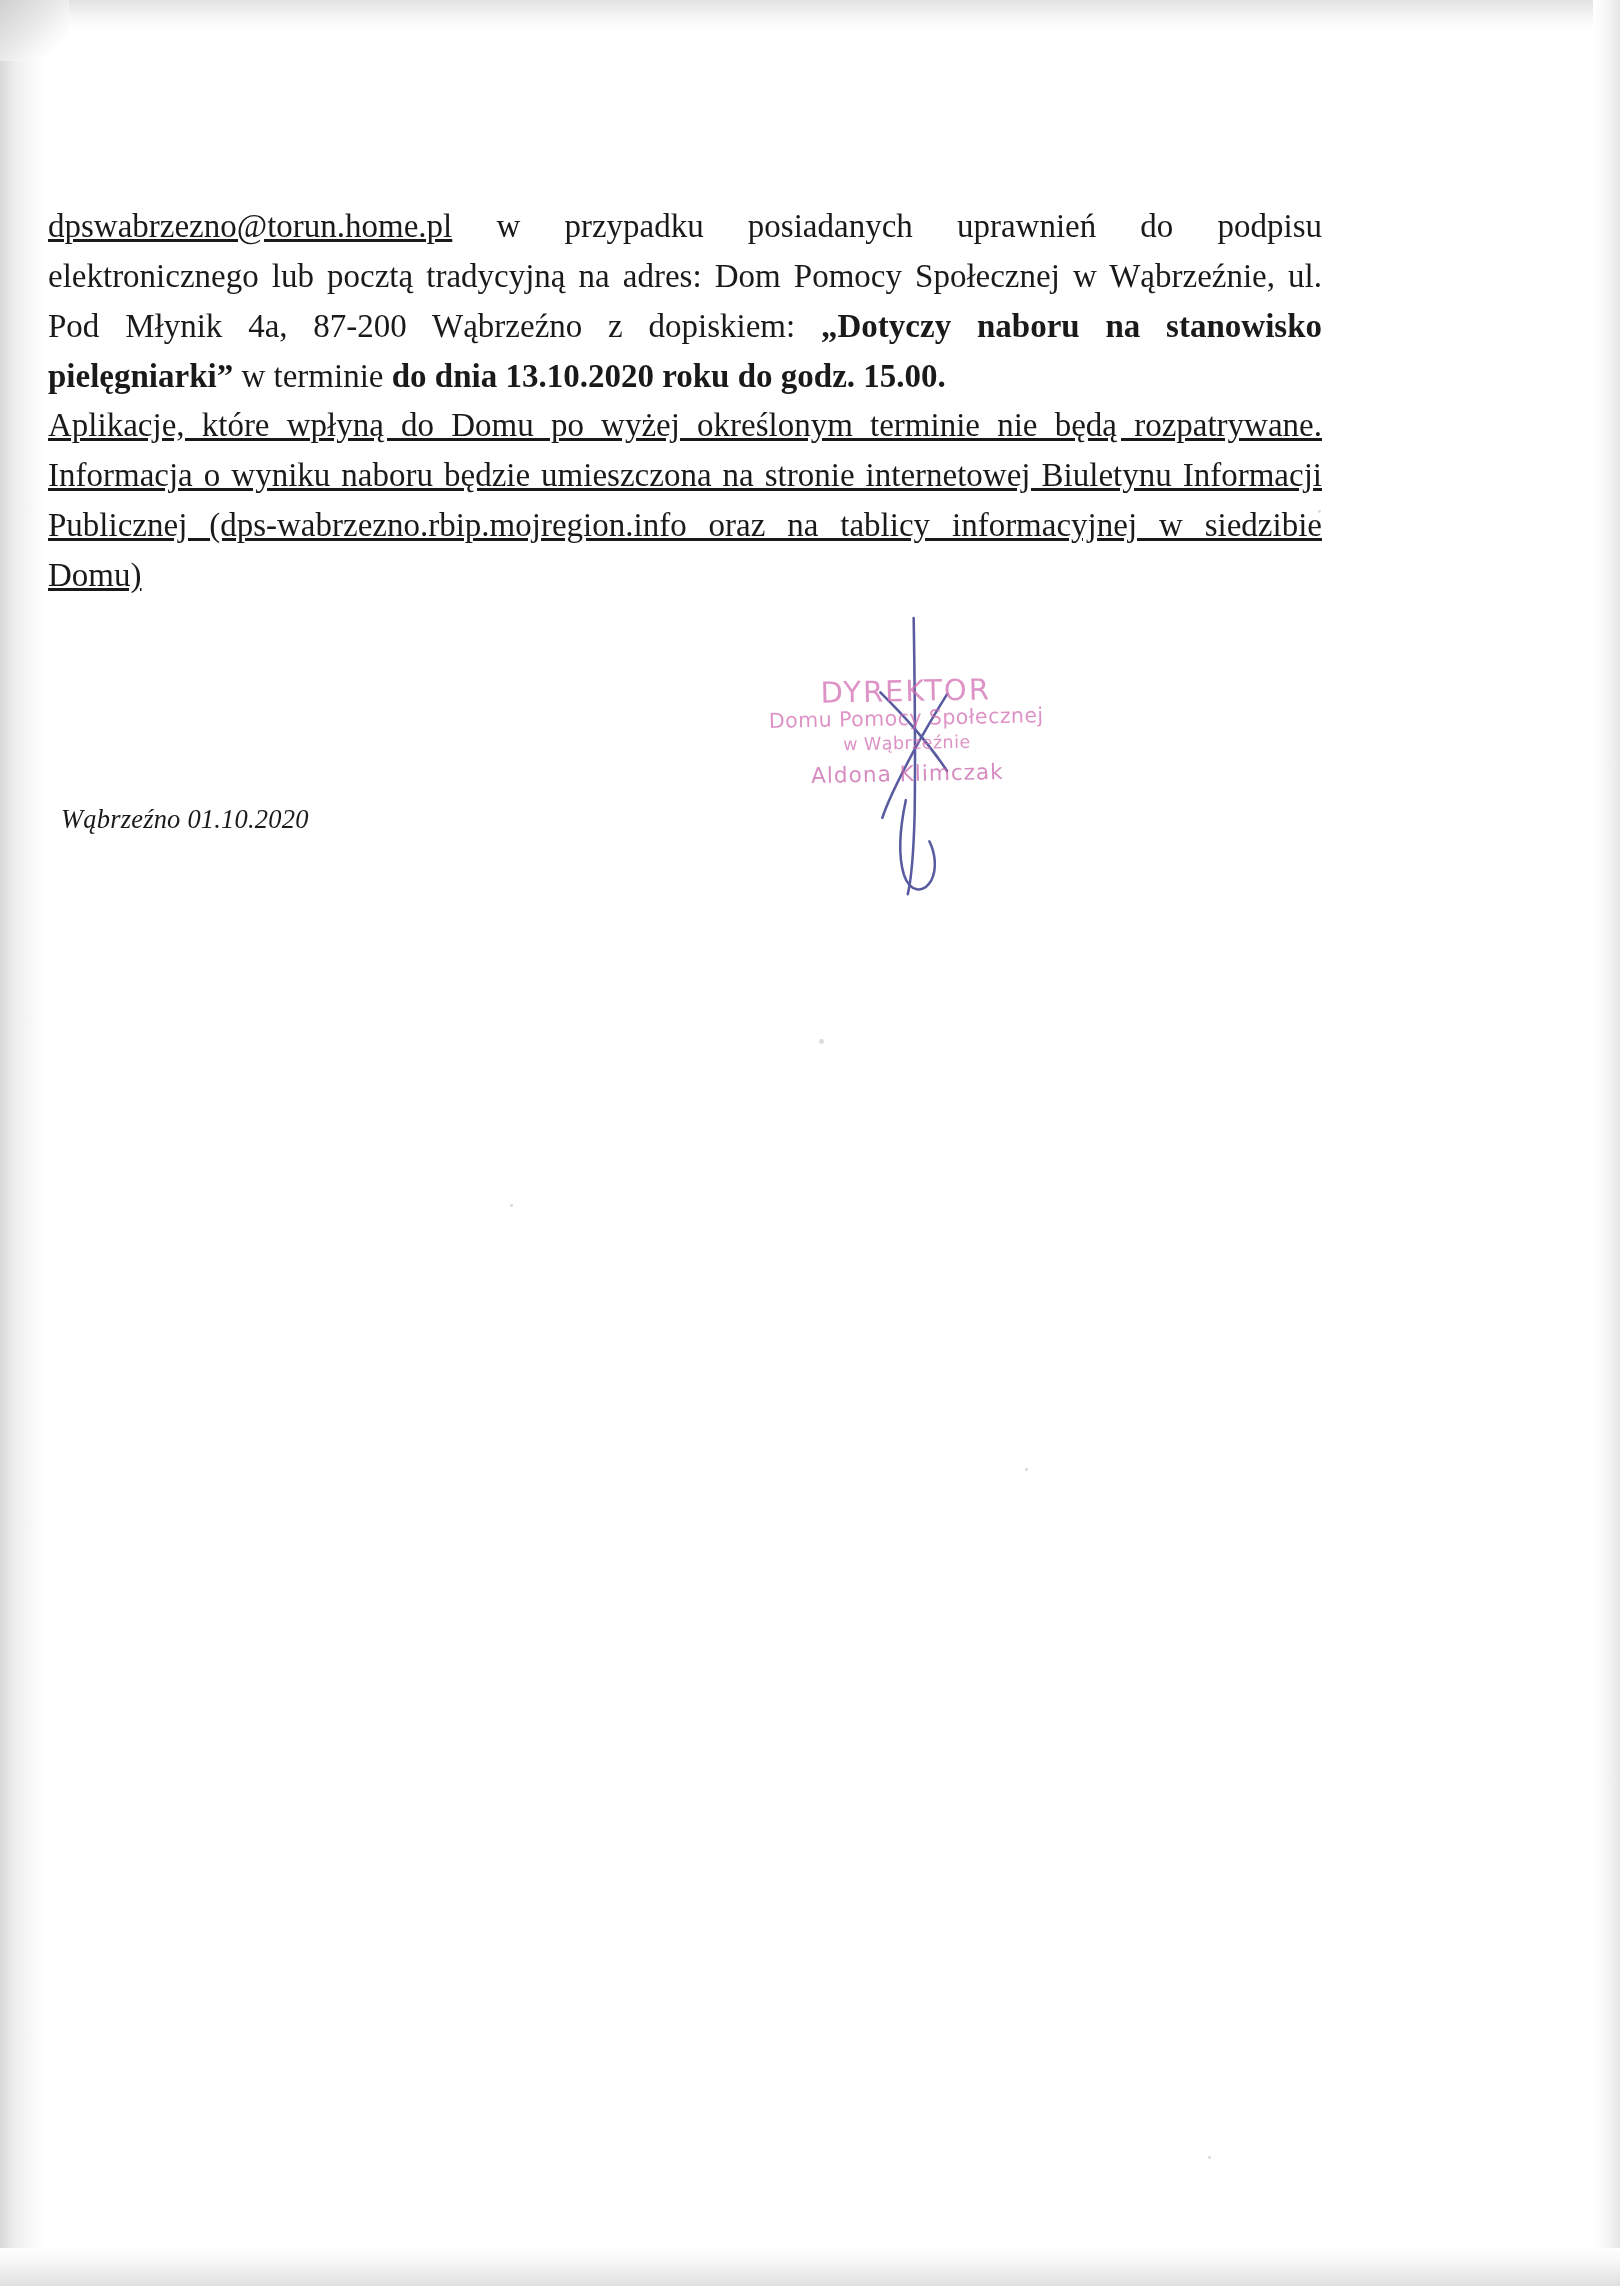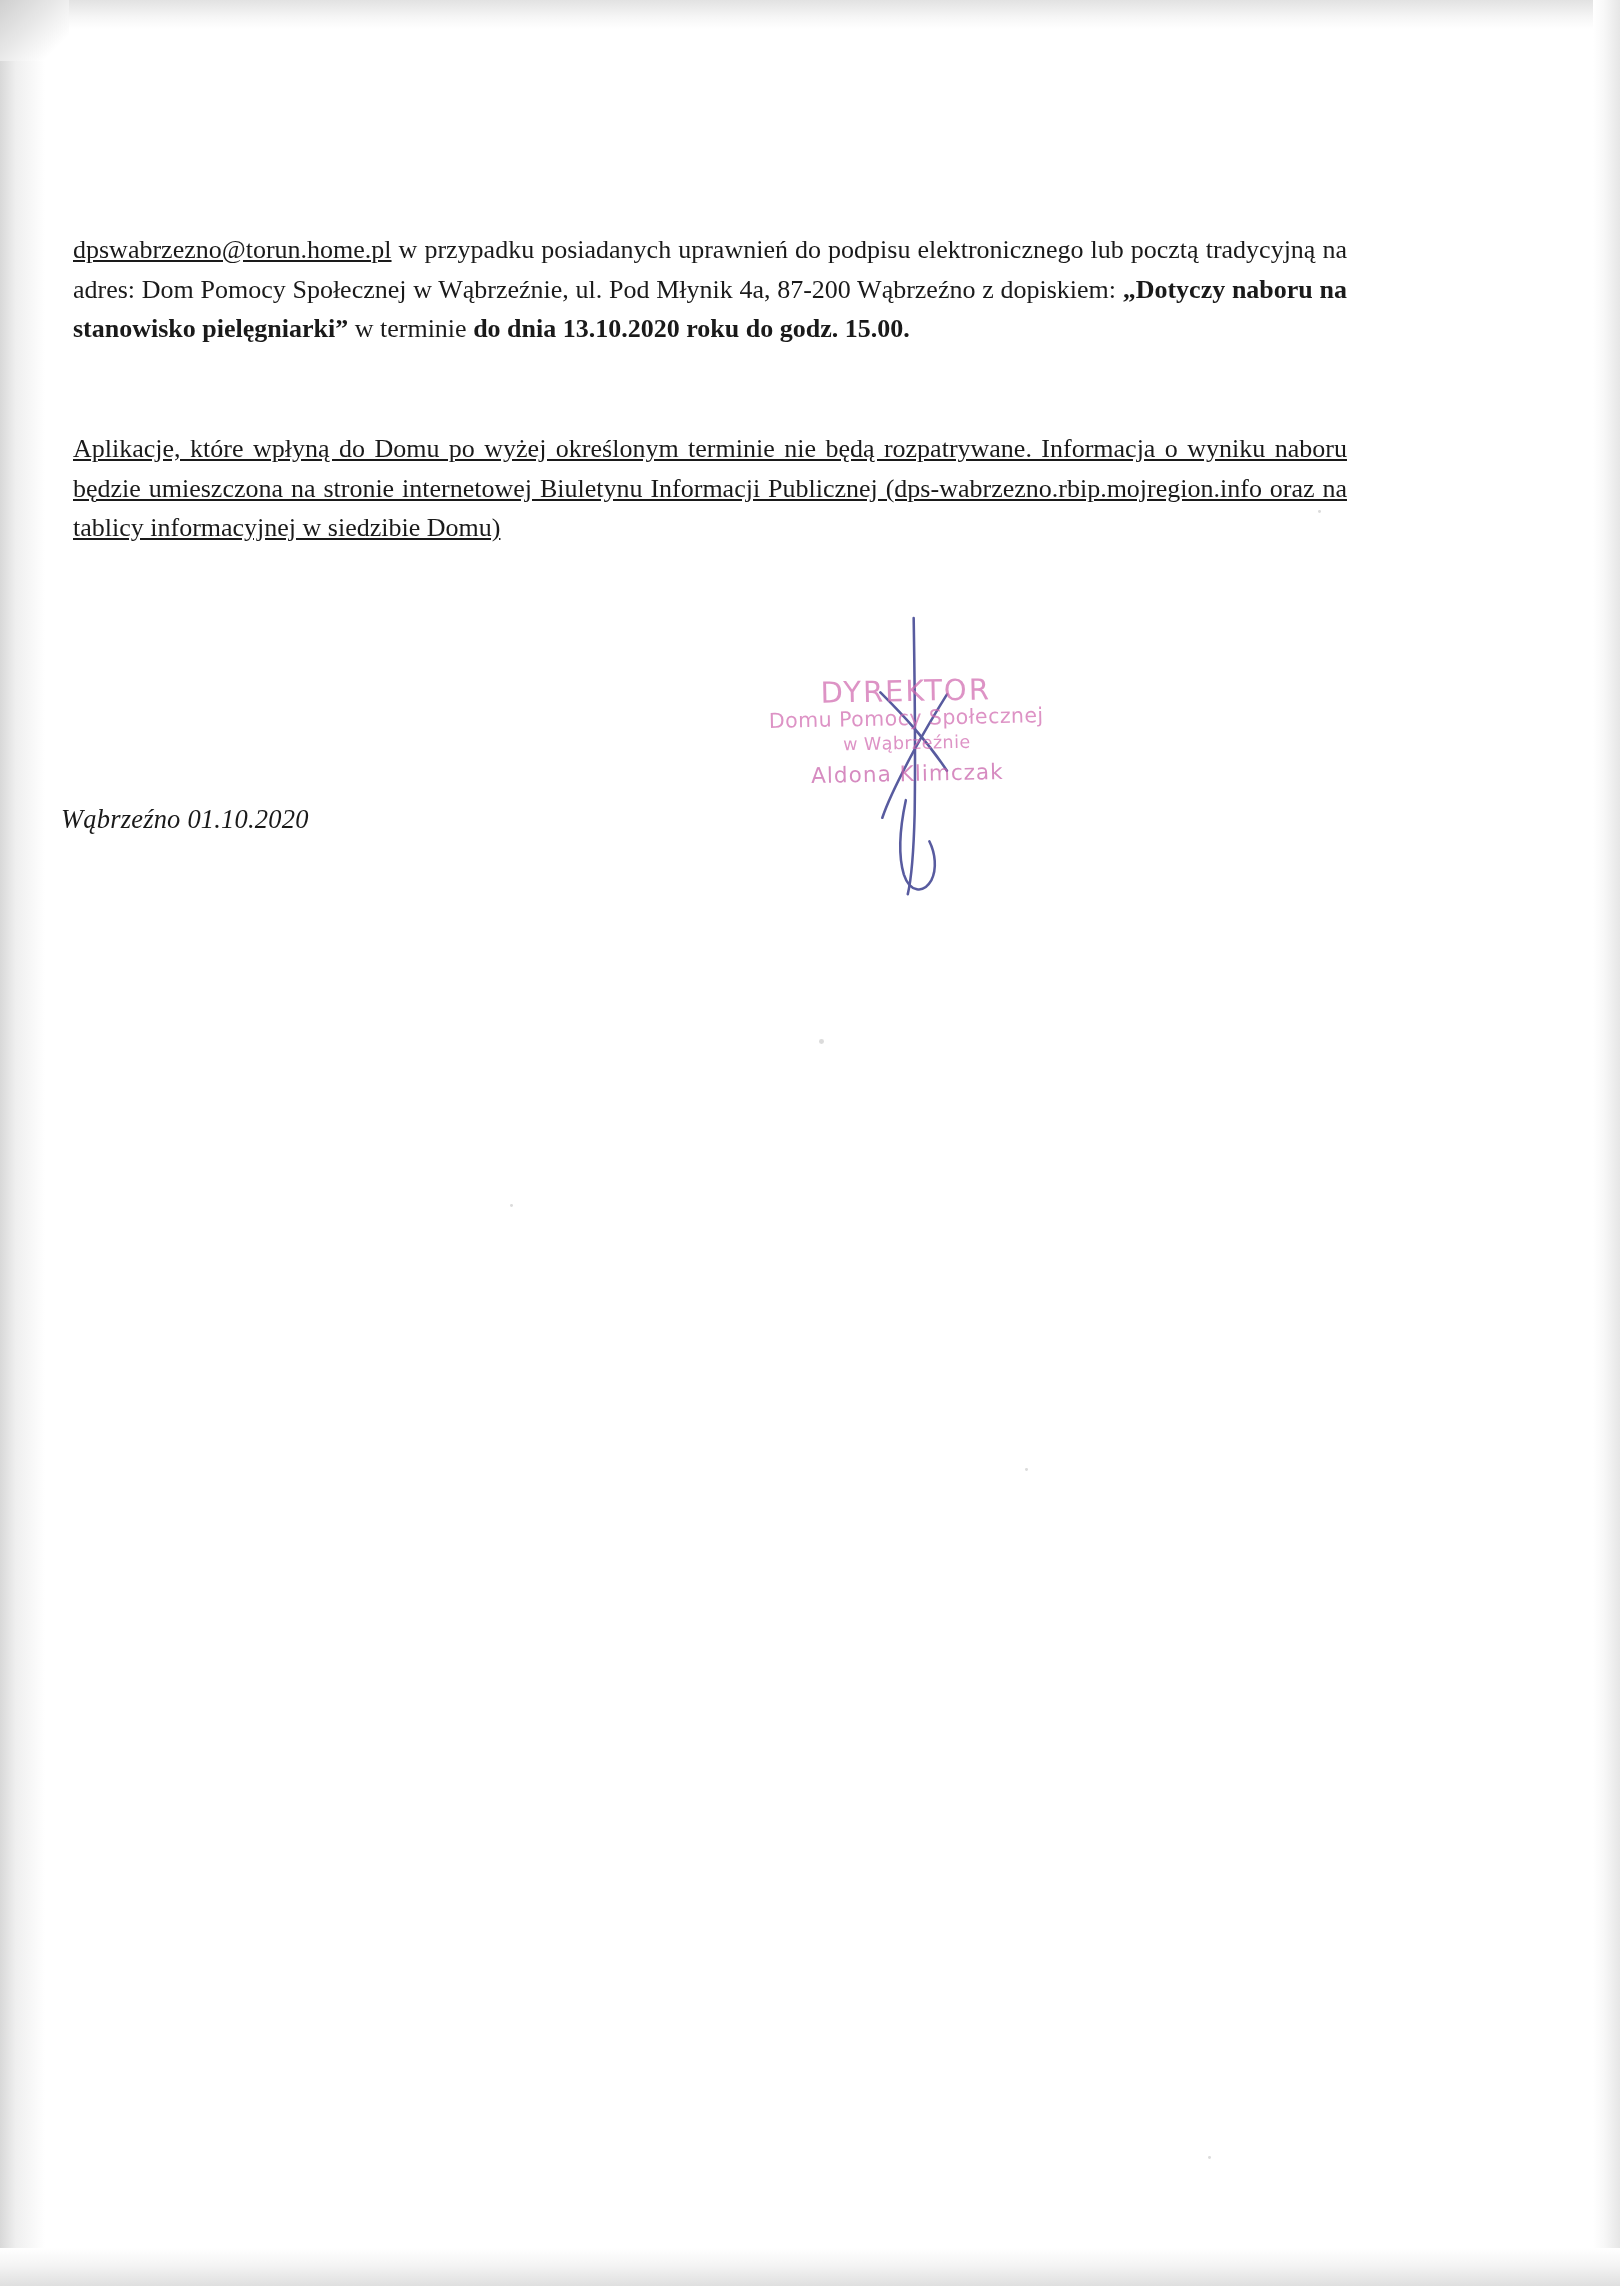--- a/index.html
+++ b/index.html
@@ -43,25 +43,24 @@
   }
   .corner-fold {
     position: absolute;
     left: 0; top: 0;
     width: 69px; height: 61px;
     background: linear-gradient(135deg, #cfcfcf 0%, #e9e9e9 45%, #ffffff 80%);
   }
 
   .body-text {
     position: absolute;
-    left: 73px;
+    left: 48px;
     width: 1274px;
-    font-size: 26px;
+    font-size: 33px;
     line-height: 1.52;
-    margin-top: 29px;
   }
   .para {
     margin: 0 0 0 0;
     text-align: justify;
     text-justify: inter-word;
   }
   .p1 { top: 201px; }
   .p2 { top: 400px; text-decoration: underline; }
 
   a.email-link {

